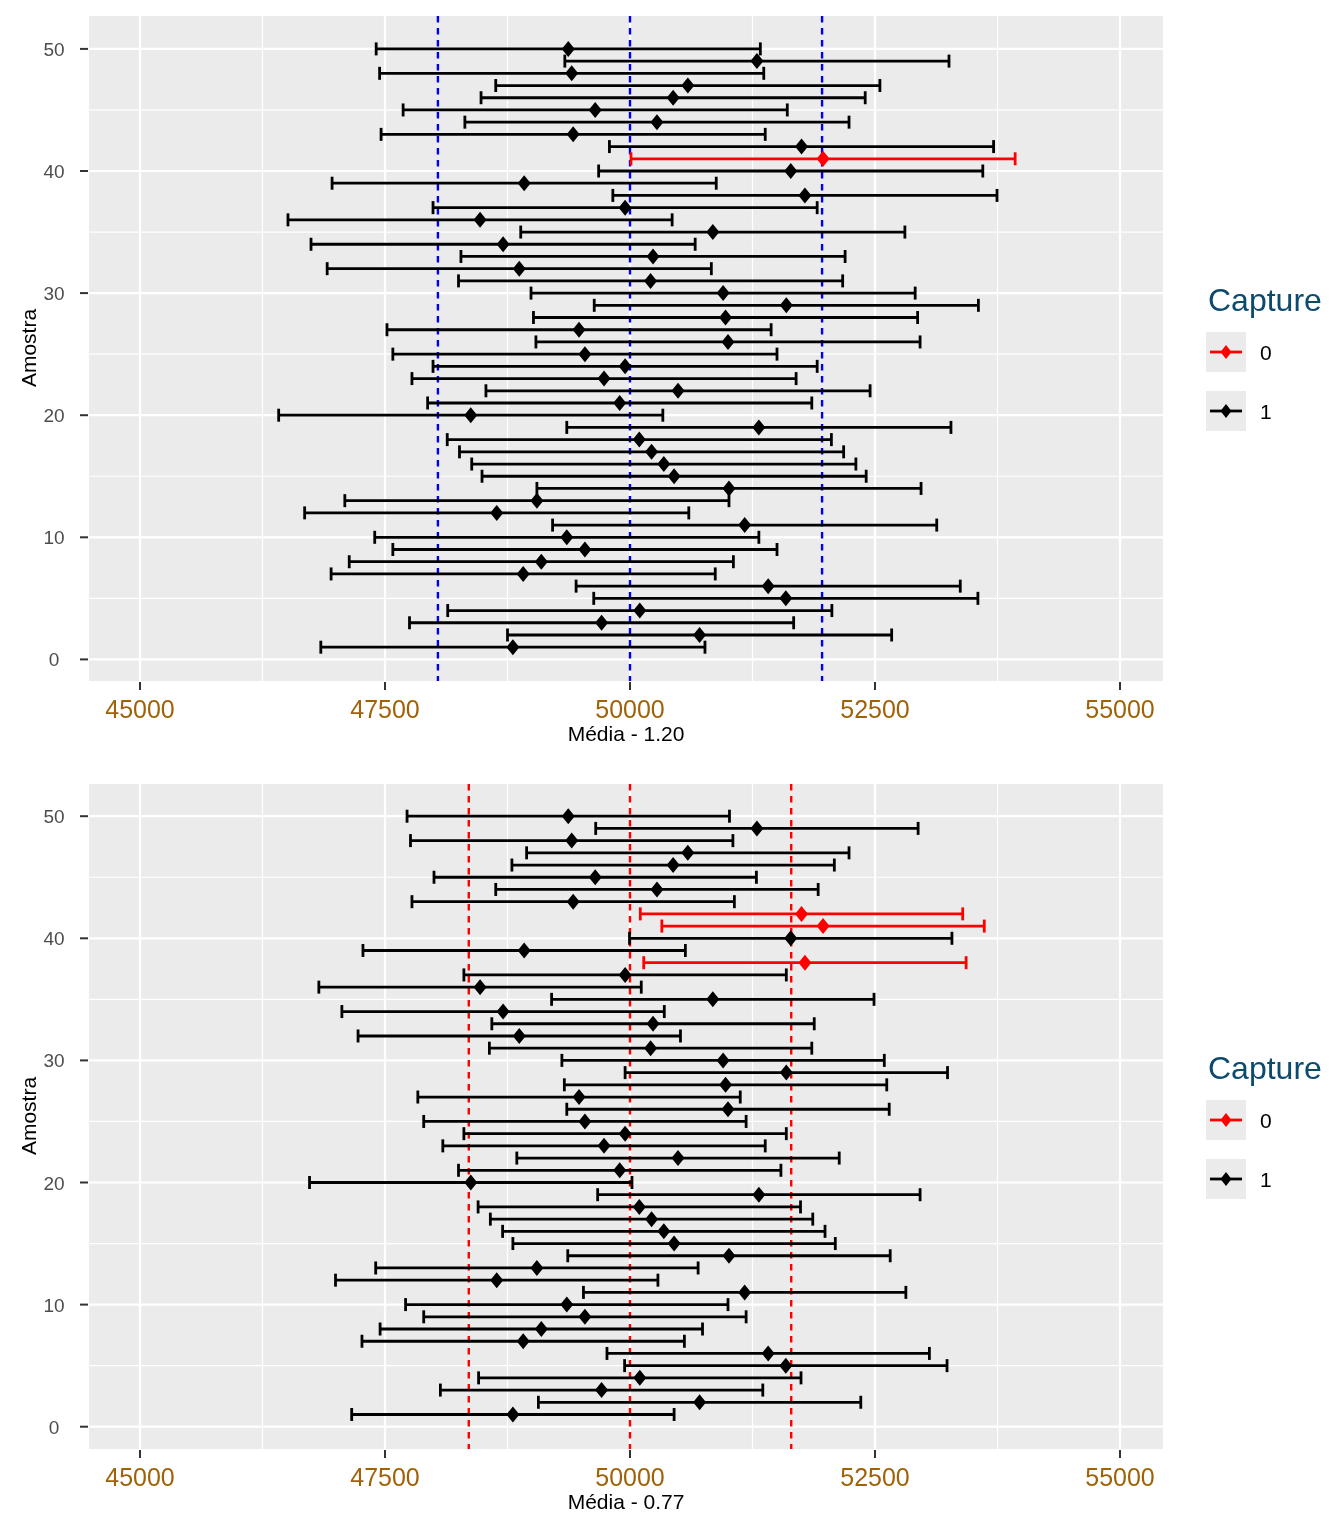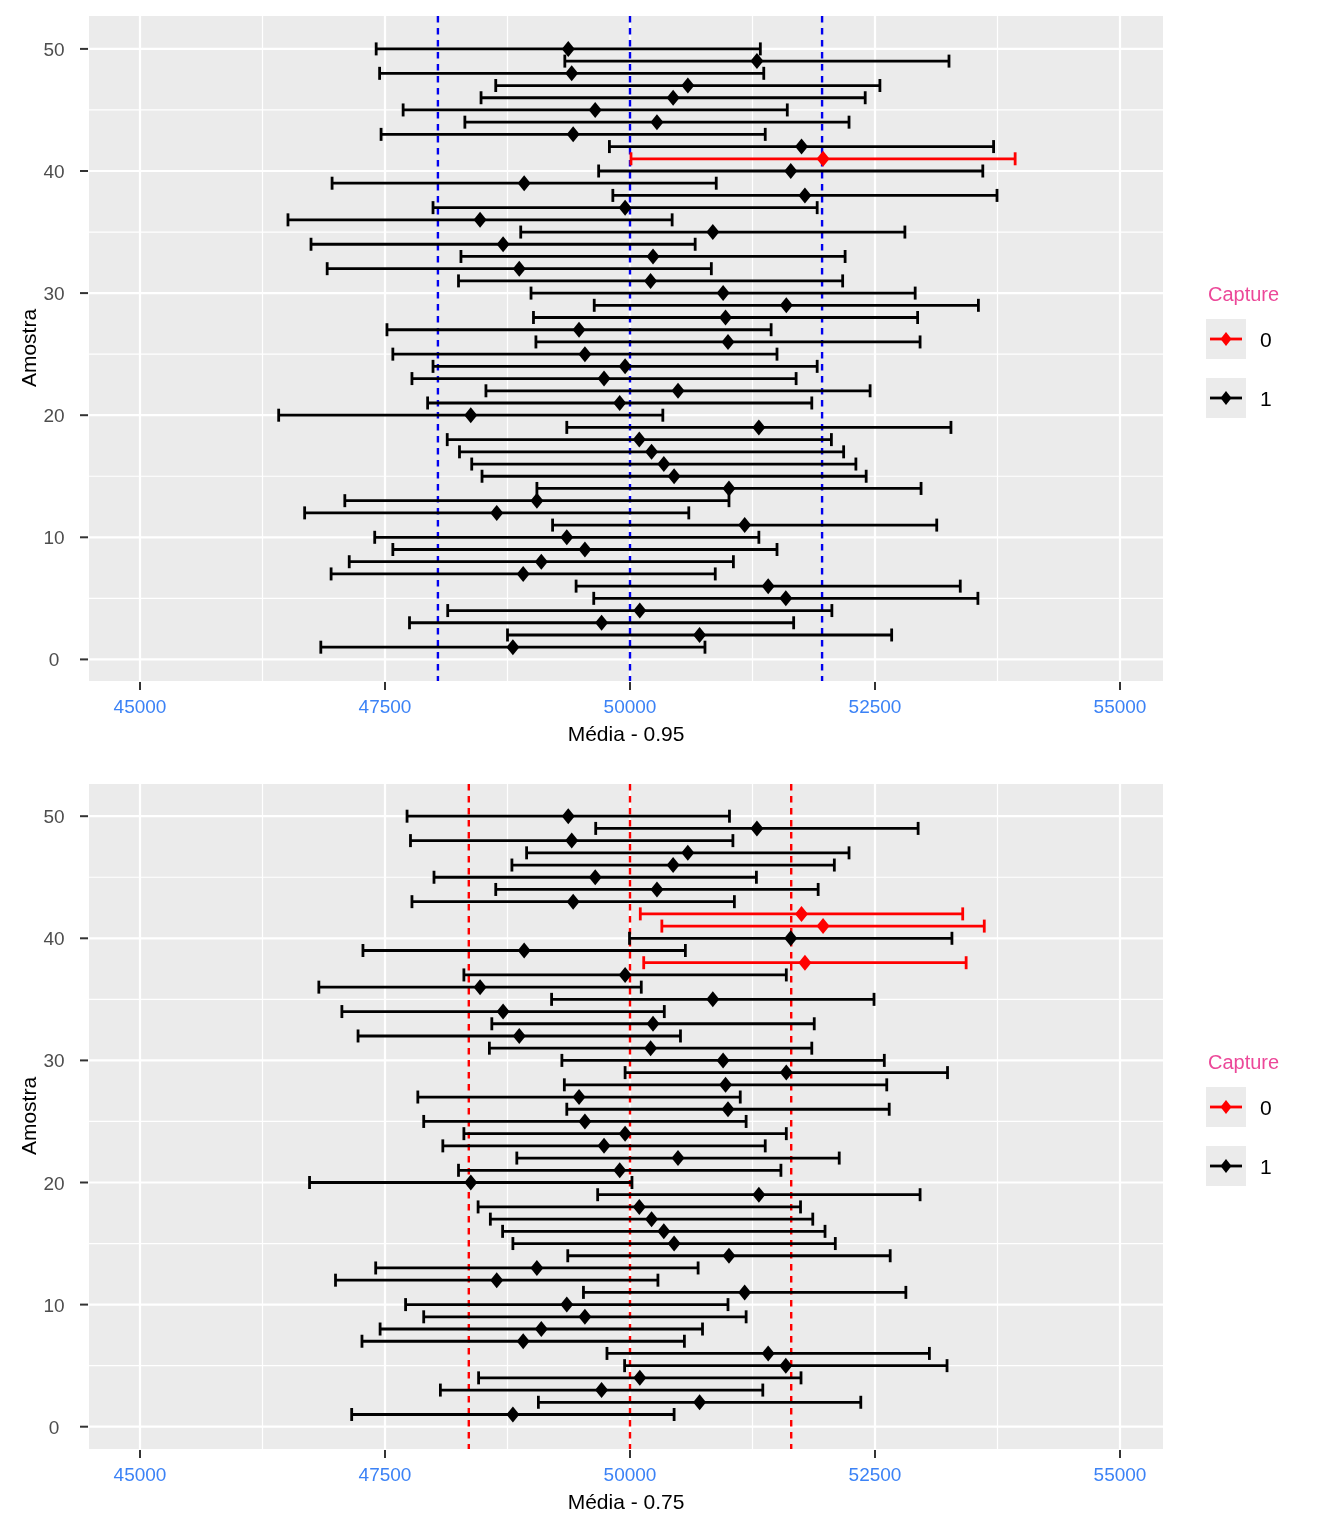--- a/index.html
+++ b/index.html
@@ -1,28 +1,28 @@
 <!DOCTYPE html>
 <html><head>
 <meta charset="utf-8">
 <style>
   html,body{margin:0;padding:0;background:#fff;}
   .figure{position:relative;width:1344px;height:1536px;background:#ffffff;
           font-family:"Liberation Sans","DejaVu Sans",sans-serif;overflow:hidden;}
   #chart-svg{position:absolute;left:0;top:0;}
-  .tick-label-x{position:absolute;transform:translateX(-50%);color:#3b82f6;
-                font-size:19px;line-height:1;white-space:nowrap;}
+  .tick-label-x{position:absolute;transform:translateX(-50%);color:#a16207;
+                font-size:25px;line-height:1;white-space:nowrap;}
   .tick-label-y{position:absolute;transform:translateY(-50%);color:#4d4d4d;
                 font-size:19px;line-height:1;width:46px;text-align:center;}
   .axis-title-x{position:absolute;transform:translateX(-50%);color:#000;
                 font-size:21px;line-height:1;white-space:nowrap;}
   .axis-title-y{position:absolute;color:#000;font-size:21px;line-height:1;
                 transform:translate(-50%,-50%) rotate(-90deg);white-space:nowrap;}
   .legend{position:absolute;left:1206px;width:138px;}
-  .legend-title{font-size:20px;color:#ec4899;margin:0 0 14px 2px;line-height:1.1;}
+  .legend-title{font-size:32px;color:#0c4a6e;margin:0 0 14px 2px;line-height:1.1;}
   .legend-row{display:flex;align-items:center;margin-bottom:19px;}
   .legend-key{width:40px;height:40px;background:#ebebeb;flex:0 0 40px;}
   .legend-label{margin-left:14px;font-size:21px;color:#000;line-height:1;}
 </style>
 </head>
 <body>
 
 <div class="figure">
   <svg id="chart-svg" width="1344" height="1536">
       <g>
@@ -735,22 +735,22 @@
       <div class="tick-label-x" style="left:875px;top:1465px;">52500</div>
       <div class="tick-label-x" style="left:1120px;top:1465px;">55000</div>
       <div class="tick-label-y" style="left:31px;top:1426.7px;">0</div>
       <div class="tick-label-y" style="left:31px;top:1304.6000000000001px;">10</div>
       <div class="tick-label-y" style="left:31px;top:1182.5px;">20</div>
       <div class="tick-label-y" style="left:31px;top:1060.4px;">30</div>
       <div class="tick-label-y" style="left:31px;top:938.3px;">40</div>
       <div class="tick-label-y" style="left:31px;top:816.2px;">50</div>
     </div>
 
-  <div class="axis-title-x" style="left:626px;top:723px;">Média - 0.95</div>
-  <div class="axis-title-x" style="left:626px;top:1491px;">Média - 0.75</div>
+  <div class="axis-title-x" style="left:626px;top:723px;">Média - 1.20</div>
+  <div class="axis-title-x" style="left:626px;top:1491px;">Média - 0.77</div>
 
   <div class="axis-title-y" style="left:28px;top:348px;">Amostra</div>
   <div class="axis-title-y" style="left:28px;top:1116px;">Amostra</div>
 
   <div class="legend" style="top:283px;">
     <div class="legend-title">Capture</div>
     <div class="legend-row">
       <svg class="legend-key" width="40" height="40">
           <line x1="4" y1="20" x2="36" y2="20" stroke="#ff0000" stroke-width="2.8"></line>
           <polygon points="20,13 25.5,20 20,27 14.5,20" fill="#ff0000"></polygon>

